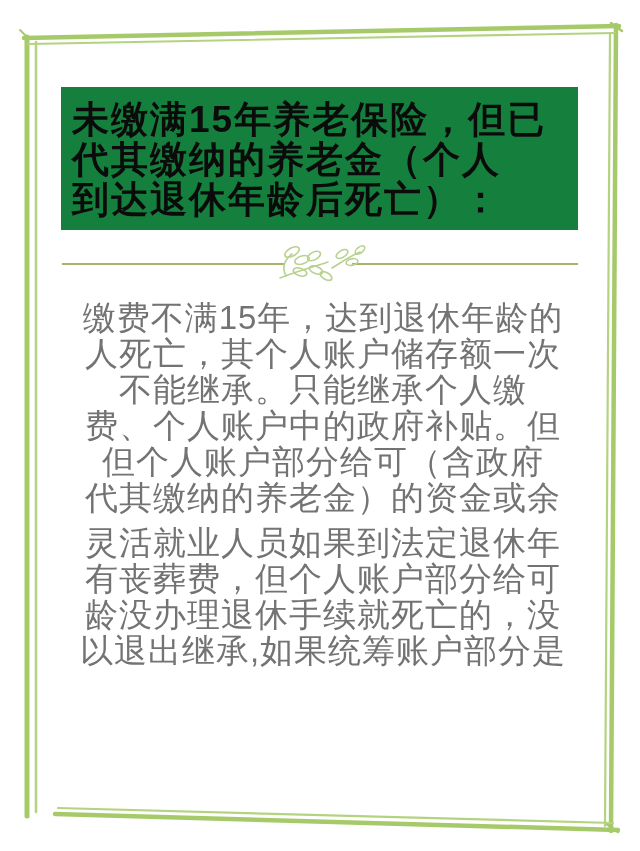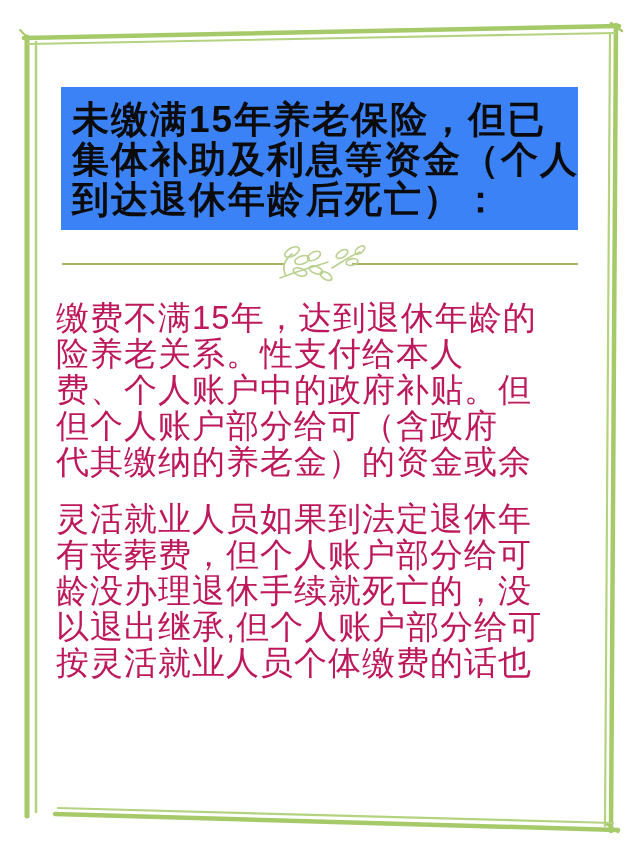--- a/index.html
+++ b/index.html
@@ -16,21 +16,21 @@
   }
   .frame-svg {
     position: absolute; left: 0; top: 0;
     width: 640px; height: 851px;
     pointer-events: none;
   }
   .title-box {
     position: absolute;
     left: 61px; top: 87px;
     width: 517px; height: 143px;
-    background: #3b82f6;
+    background: #15803d;
     box-sizing: border-box;
     padding: 13px 0 0 11px;
   }
   .title-line {
     display: block;
     font-size: 37px;
     line-height: 40px;
     font-weight: 700;
     letter-spacing: 2px;
     color: #0b0b0b;
@@ -50,31 +50,32 @@
   .divider-line.right { right: 0;  width: 226px; }
   .ornament-svg {
     position: absolute;
     left: 210px; top: 0;
     width: 96px; height: 48px;
   }
   .body-text {
     position: absolute;
     left: 56px; top: 300px;
     width: 534px;
-    color: #be185d;
+    color: #737373;
+    text-align: center;
   }
   .body-line {
     display: block;
     font-size: 33px;
     line-height: 36px;
     letter-spacing: 1px;
     white-space: nowrap;
   }
   .paragraph { margin: 0; padding: 0; }
-  .paragraph.second { margin-top: 21px; }
+  .paragraph.second { margin-top: 9px; }
 </style>
 </head>
 <body>
 
 <div class="page">
 
   <svg class="frame-svg" viewBox="0 0 640 851" xmlns="http://www.w3.org/2000/svg">
 
     <g stroke="#a6ca6a" fill="none" stroke-linecap="round">
       <path d="M24,38 L619,26" stroke-width="4.5"></path>
@@ -90,21 +91,21 @@
     <g stroke="#b4d381" fill="none" stroke-linecap="round">
       <path d="M28,44 L615,33" stroke-width="2.2"></path>
       <path d="M610,33 L605,826" stroke-width="2.2"></path>
       <path d="M58,808 L613,823" stroke-width="2.2"></path>
       <path d="M36,42 L36,812" stroke-width="2.5"></path>
     </g>
   </svg>
 
   <div class="title-box">
     <span class="title-line">未缴满15年养老保险，但已</span>
-    <span class="title-line">集体补助及利息等资金（个人</span>
+    <span class="title-line">代其缴纳的养老金（个人</span>
     <span class="title-line">到达退休年龄后死亡）：</span>
   </div>
 
   <div class="divider-wrap">
     <div class="divider-line left"></div>
     <div class="divider-line right"></div>
     <svg class="ornament-svg" viewBox="0 0 96 48" xmlns="http://www.w3.org/2000/svg">
       <g stroke="#b8d18e" stroke-width="1.6" fill="none" stroke-linecap="round">
 
         <path d="M8,40 C22,34 38,30 56,24"></path>
@@ -120,27 +121,27 @@
         <ellipse cx="70" cy="16" rx="6.5" ry="3.4" transform="rotate(-32 70 16)"></ellipse>
         <ellipse cx="80" cy="24" rx="6" ry="3.2" transform="rotate(-12 80 24)"></ellipse>
         <ellipse cx="88" cy="12" rx="5.5" ry="3" transform="rotate(-38 88 12)"></ellipse>
       </g>
     </svg>
   </div>
 
   <div class="body-text">
     <div class="paragraph first">
       <span class="body-line">缴费不满15年，达到退休年龄的</span>
-      <span class="body-line">险养老关系。性支付给本人</span>
+      <span class="body-line">人死亡，其个人账户储存额一次</span>
+      <span class="body-line">不能继承。只能继承个人缴</span>
       <span class="body-line">费、个人账户中的政府补贴。但</span>
       <span class="body-line">但个人账户部分给可（含政府</span>
       <span class="body-line">代其缴纳的养老金）的资金或余</span>
     </div>
     <div class="paragraph second">
       <span class="body-line">灵活就业人员如果到法定退休年</span>
       <span class="body-line">有丧葬费，但个人账户部分给可</span>
       <span class="body-line">龄没办理退休手续就死亡的，没</span>
-      <span class="body-line">以退出继承,但个人账户部分给可</span>
-      <span class="body-line">按灵活就业人员个体缴费的话也</span>
+      <span class="body-line">以退出继承,如果统筹账户部分是</span>
     </div>
   </div>
 
 </div>
 
 </body></html>

